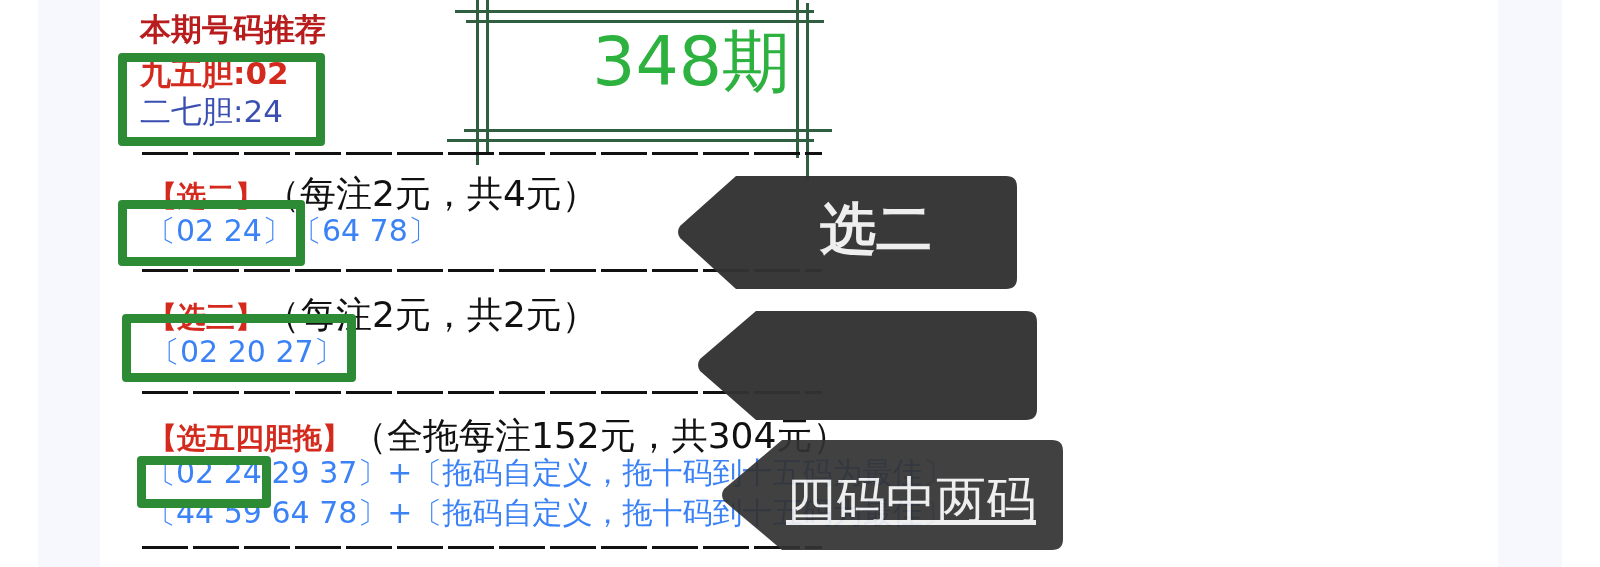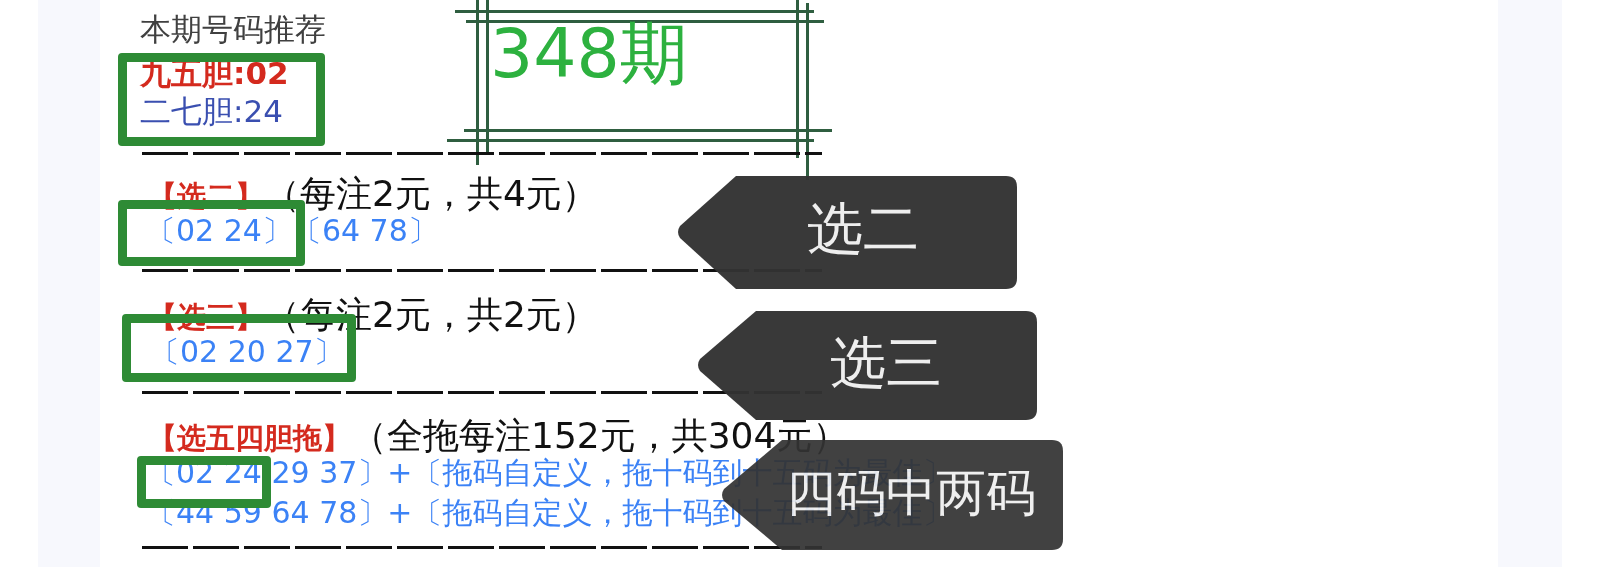--- a/index.html
+++ b/index.html
@@ -6,36 +6,36 @@
     body {
       width: 1600px; height: 567px; position: relative; overflow: hidden;
       background: #ffffff;
       font-family: "DejaVu Sans", "Liberation Sans", sans-serif;
     }
     .side-left { position: absolute; left: 38px; top: 0; width: 62px; height: 567px; background: #f7f8fd; }
     .side-right { position: absolute; left: 1498px; top: 0; width: 64px; height: 567px; background: #f7f8fd; }
     .content { position: absolute; left: 100px; top: 0; width: 1398px; height: 567px; background: #fff; }
 
     .txt { position: absolute; white-space: nowrap; line-height: 1; }
-    .title { left: 140px; top: 14px; font-size: 31px; font-weight: normal; color: #404040; }
+    .title { left: 140px; top: 14px; font-size: 31px; font-weight: bold; color: #b91c1c; }
     .dan1 { left: 140px; top: 58px; font-size: 31px; font-weight: bold; color: #d42a1e; }
     .dan2 { left: 140px; top: 96px; font-size: 31px; font-weight: normal; color: #3a4fb0; }
 
     .dash { position: absolute; left: 142px; height: 3px; width: 680px;
       background: repeating-linear-gradient(to right, #111 0 46px, transparent 46px 51px); }
 
     .sec-label { font-size: 29px; font-weight: bold; color: #d42a1e; }
     .sec-note { font-size: 36px; color: #111; }
     .nums { font-size: 30px; color: #3b82f6; }
 
     .greenbox { position: absolute; border: 9px solid #2e8b35; border-radius: 4px; box-sizing: border-box; }
 
     .frame-line { position: absolute; background: #2f5e40; }
 
-    .issue { position: absolute; left: 490px; top: 20px; width: 300px; text-align: left;
+    .issue { position: absolute; left: 490px; top: 28px; width: 300px; text-align: right;
       font-size: 68px; color: #2db13f; line-height: 1; }
 
     .tag { position: absolute; opacity: 0.97; }
     .tag svg { position: absolute; left: 0; top: 0; }
     .tag-label { position: absolute; color: #eeeeee; font-size: 56px; line-height: 1; white-space: nowrap; text-align: center; }
   </style>
 </head>
 <body>
 
 <div class="side-left"></div>
@@ -78,28 +78,27 @@
 </div>
 <div class="txt nums" style="left:146px;top:458px;">〔02 24 29 37〕+〔拖码自定义，拖十码到十五码为最佳〕</div>
 <div class="txt nums" style="left:146px;top:498px;">〔44 59 64 78〕+〔拖码自定义，拖十码到十五码为最佳〕</div>
 <div class="greenbox" style="left:137px;top:456px;width:134px;height:52px;"></div>
 <div class="dash" style="top:546px;"></div>
 
 <div class="tag" style="left:676px;top:176px;width:341px;height:113px;">
   <svg width="341" height="113">
     <path d="M60 0 H330 Q341 0 341 11 V102 Q341 113 330 113 H60 L4 62 Q0 56 4 50 Z" fill="#333333"></path>
   </svg>
-  <div class="tag-label" style="left:57px;top:25px;width:260px;">选二</div>
+  <div class="tag-label" style="left:70px;top:25px;width:260px;font-weight:bold;">选二</div>
 </div>
 
 <div class="tag" style="left:696px;top:311px;width:341px;height:109px;">
   <svg width="341" height="109">
     <path d="M60 0 H330 Q341 0 341 11 V98 Q341 109 330 109 H60 L4 60 Q0 54 4 48 Z" fill="#333333"></path>
   </svg>
-  <div class="tag-label" style="left:60px;top:24px;width:260px;">选三</div>
 </div>
 
 <div class="tag" style="left:720px;top:440px;width:343px;height:110px;opacity:0.93;">
   <svg width="343" height="110">
     <path d="M62 0 H332 Q343 0 343 11 V99 Q343 110 332 110 H62 L4 61 Q0 55 4 49 Z" fill="#333333"></path>
   </svg>
-  <div class="tag-label" style="left:66px;top:28px;width:250px;font-size:50px;">四码中两码</div>
+  <div class="tag-label" style="left:66px;top:35px;width:250px;font-size:50px;text-decoration:underline;">四码中两码</div>
 </div>
 
 </body></html>

